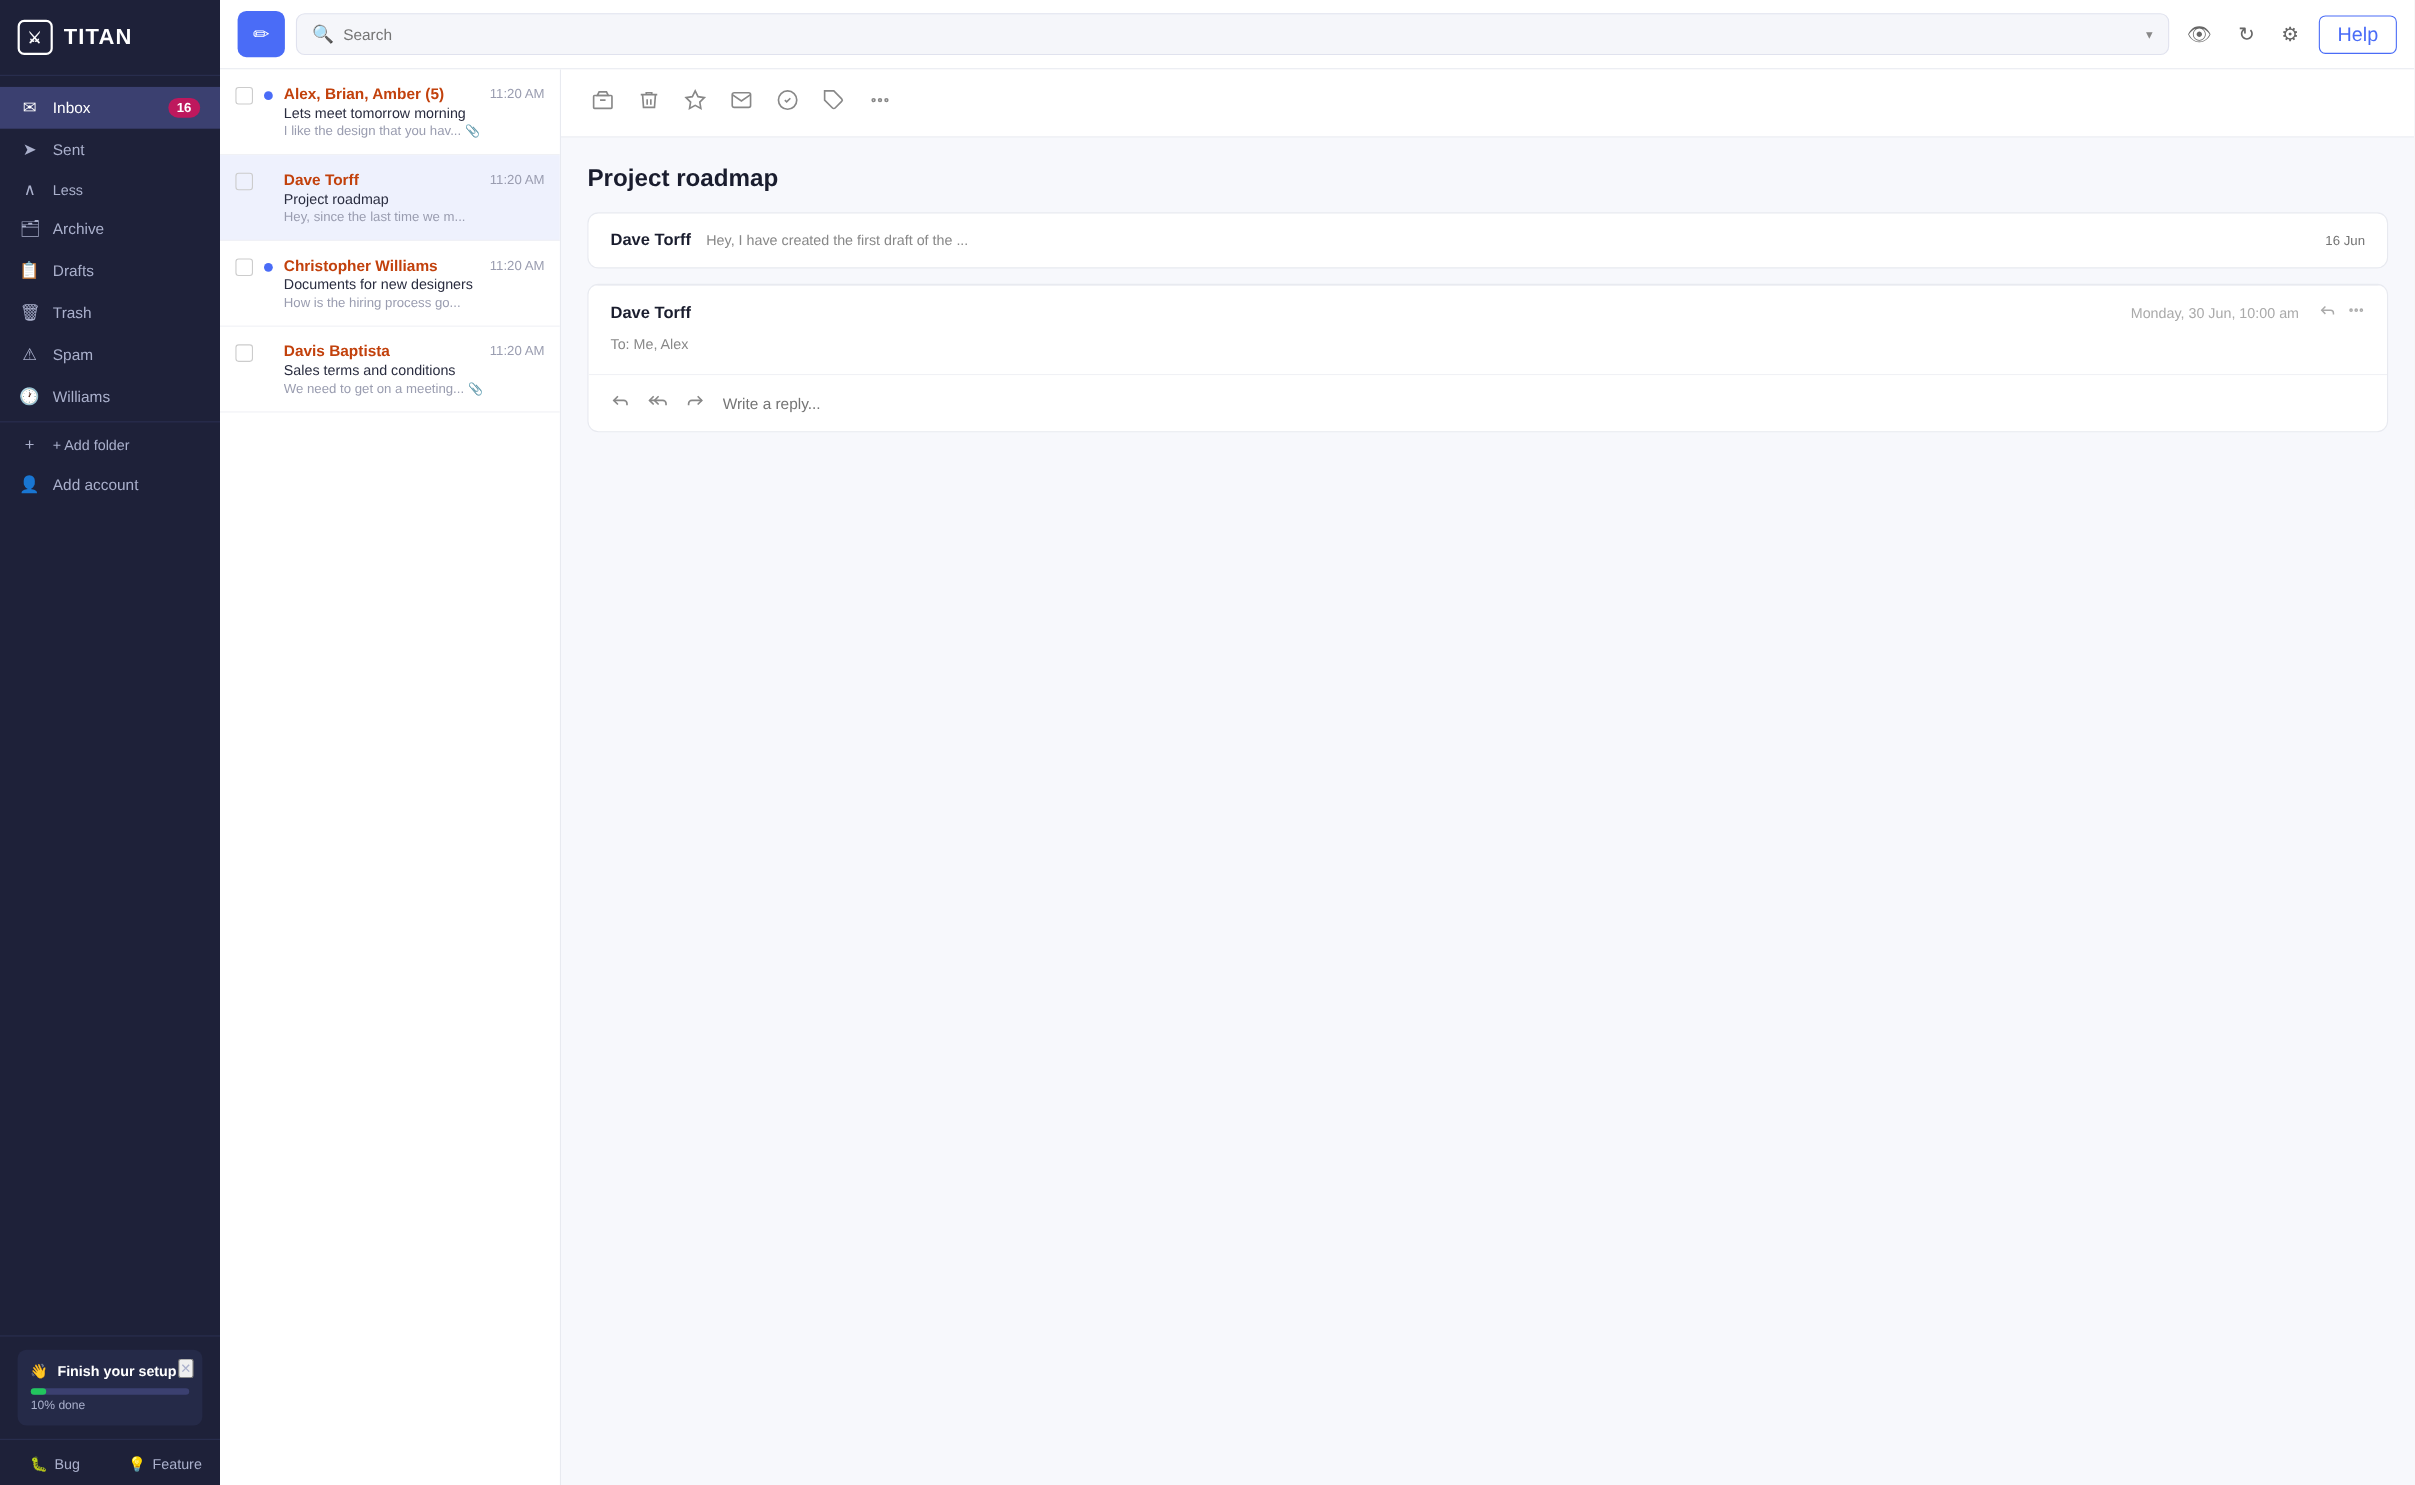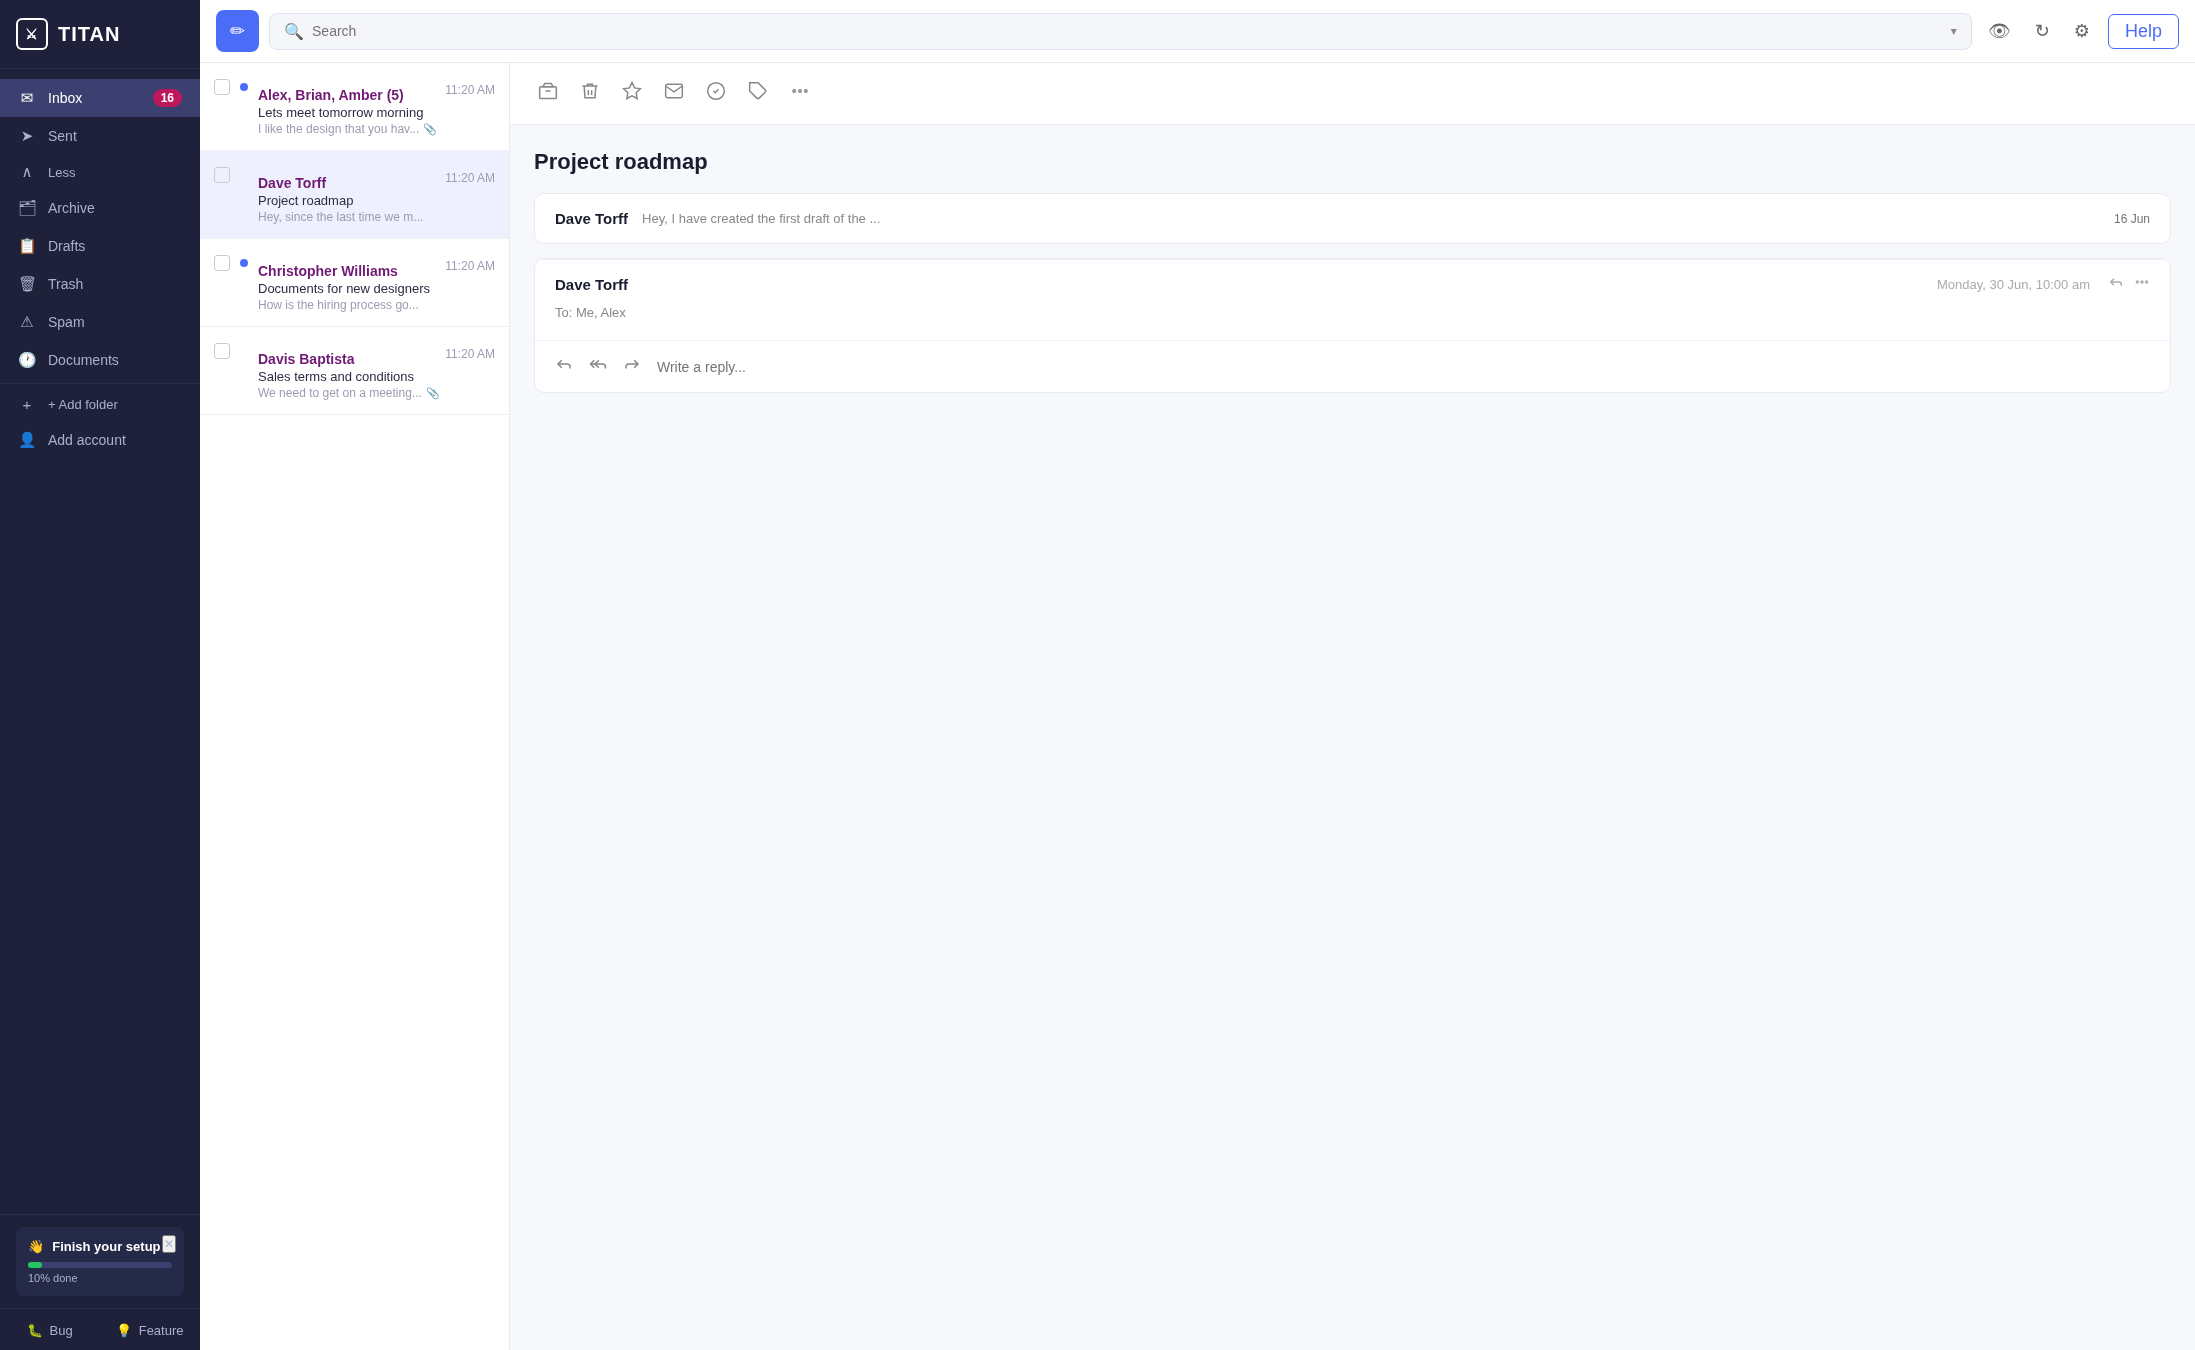--- a/index.html
+++ b/index.html
@@ -237,21 +237,21 @@
     .email-dot {
       width: 8px; height: 8px;
       background: #4a6cf7;
       border-radius: 50%;
       flex-shrink: 0;
       margin-top: 6px;
     }
     .email-dot.hidden { visibility: hidden; }
     .email-body { flex: 1; min-width: 0; }
     .email-header-row { display: flex; justify-content: space-between; align-items: center; }
-    .email-sender { font-size: 14px; font-weight: 600; color: #701a75; margin-top: 10px; }
+    .email-sender { font-size: 14px; font-weight: 600; color: #c2410c; }
     .email-time { font-size: 12px; color: #9a9db0; flex-shrink: 0; }
     .email-subject { font-size: 13px; font-weight: 500; color: #2a2d40; margin: 2px 0; white-space: nowrap; overflow: hidden; text-overflow: ellipsis; }
     .email-preview { font-size: 12px; color: #9a9db0; white-space: nowrap; overflow: hidden; text-overflow: ellipsis; display: flex; align-items: center; gap: 4px; }
     .clip-icon { font-size: 11px; color: #bbb; }
 
     
     .email-detail-panel {
       flex: 1;
       background: #f7f8fc;
       display: flex;
@@ -395,21 +395,21 @@
       <span>Trash</span>
     </div>
 
     <div class="nav-item">
       <span class="nav-icon">⚠</span>
       <span>Spam</span>
     </div>
 
     <div class="nav-item">
       <span class="nav-icon">🕐</span>
-      <span>Documents</span>
+      <span>Williams</span>
     </div>
 
     <div class="nav-divider"></div>
 
     <div class="nav-item small">
       <span class="nav-icon">+</span>
       <span>+ Add folder</span>
     </div>
 
     <div class="nav-item add-account">

